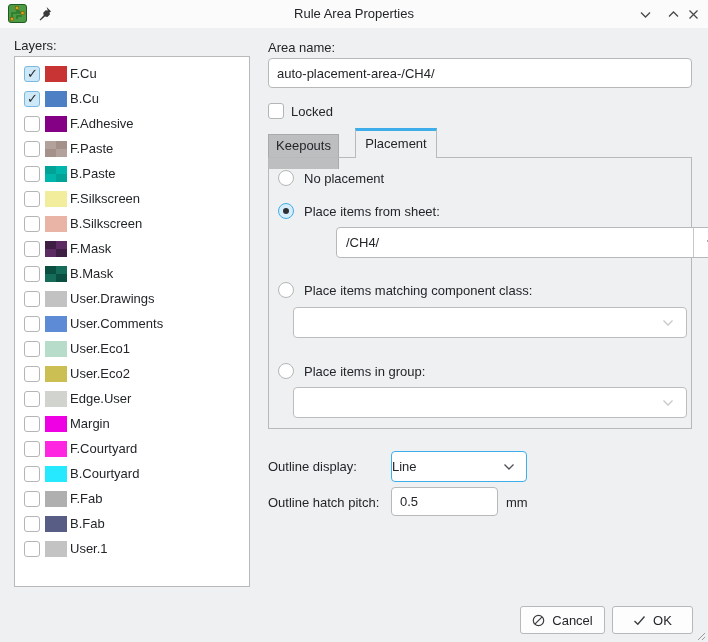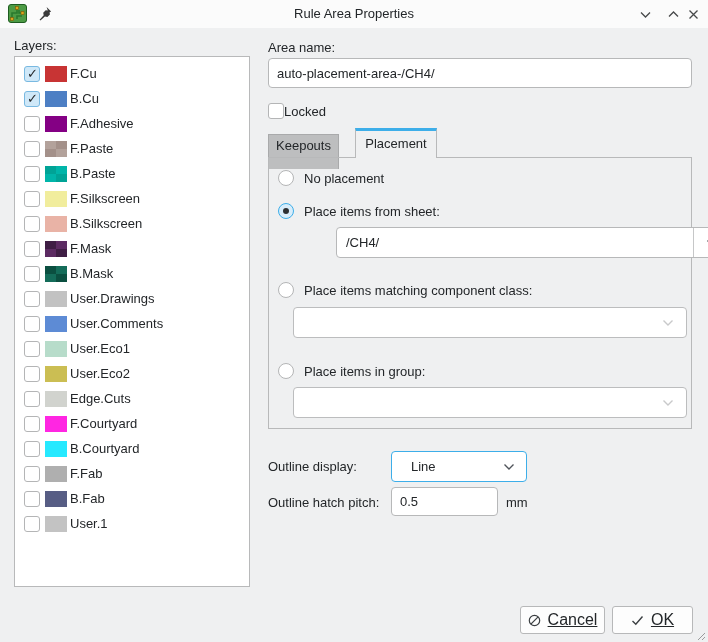--- a/index.html
+++ b/index.html
@@ -39,21 +39,21 @@
   .swatch{ width:22px; height:16px; margin-left:5px; flex:0 0 22px; }
   .layer-name{ margin-left:3px; white-space:nowrap; }
 
   
   .area-label{ left:268px; top:40px; }
   .text-input{
     background:#fff; border:1px solid #b7b8b9; border-radius:4px;
     font-family:inherit; font-size:13px; color:var(--text); padding:0 8px; outline:none;
   }
   .area-input{ left:268px; top:58px; width:424px; height:30px; }
-  .locked-row{ left:268px; top:103px; display:flex; align-items:center; }
+  .locked-row{ left:268px; top:103px; display:flex; align-items:center; gap:7px; }
 
   
   .tab{ border:1px solid var(--border); border-bottom:none; text-align:center; }
   .tab-keepouts{ left:268px; top:134px; width:71px; height:35px; background:#bdbebf;
     border-color:#a9aaab; line-height:22px; }
   .tab-placement{ left:355px; top:128px; width:82px; height:30px; background:#eff0f1;
     border-top:3px solid var(--accent); line-height:25px; z-index:2; }
   .tab-panel{ left:268px; top:157px; width:424px; height:272px; border:1px solid var(--border); }
 
   
@@ -86,31 +86,31 @@
   .combo.disabled .combo-arrow{ border-left:none; color:#c8c9ca; }
   .c-sheet{ top:227px;margin-left:43px; } .c-class{ top:307px; } .c-group{ top:387px; }
 
   
   .outline-display-label{ left:268px; top:459px; }
   .outline-select{
     left:391px; top:451px; width:136px; height:31px;
     background:#fff; border:1px solid var(--accent); border-radius:4px;
     display:flex; align-items:center;
   }
-  .outline-select .combo-value{ padding-left:19px; }
+  .outline-select .combo-value{ padding-left:0; }
   .outline-select .sel-arrow{ width:34px; display:flex; justify-content:center; color:#50545a; }
   .hatch-label{ left:268px; top:495px; }
   .hatch-input{ left:391px; top:487px; width:107px; height:29px; }
   .hatch-unit{ left:506px; top:495px; }
 
   
   .btn{
     top:606px; height:28px; background:#fdfdfd; border:1px solid #b7b8b9; border-radius:3px;
     display:inline-flex; align-items:center; justify-content:center; gap:7px;
-    font-family:inherit; font-size:16px; color:var(--text); cursor:default;text-decoration:underline;
+    font-family:inherit; font-size:13px; color:var(--text); cursor:default;
   }
   .btn-cancel{ left:520px; width:85px; }
   .btn-ok{ left:612px; width:81px; }
   .btn svg{ display:block; }
 
   .resize-grip{ left:695px; top:630px; width:11px; height:11px; color:#9a9b9c; }
 </style>
 </head>
 <body>
 
@@ -214,23 +214,28 @@
 
   <div class="layer-row">
     <span class="checkbox"></span>
     <span class="swatch" style="background: rgb(203, 190, 83);"></span>
     <span class="layer-name">User.Eco2</span>
   </div>
 
   <div class="layer-row">
     <span class="checkbox"></span>
     <span class="swatch" style="background: rgb(209, 211, 206);"></span>
-    <span class="layer-name">Edge.Cuts</span>
-  </div>
-
+    <span class="layer-name">Edge.User</span>
+  </div>
+
+  <div class="layer-row">
+    <span class="checkbox"></span>
+    <span class="swatch" style="background: rgb(239, 0, 228);"></span>
+    <span class="layer-name">Margin</span>
+  </div>
 
   <div class="layer-row">
     <span class="checkbox"></span>
     <span class="swatch" style="background: rgb(255, 38, 226);"></span>
     <span class="layer-name">F.Courtyard</span>
   </div>
 
   <div class="layer-row">
     <span class="checkbox"></span>
     <span class="swatch" style="background: rgb(38, 233, 255);"></span>

